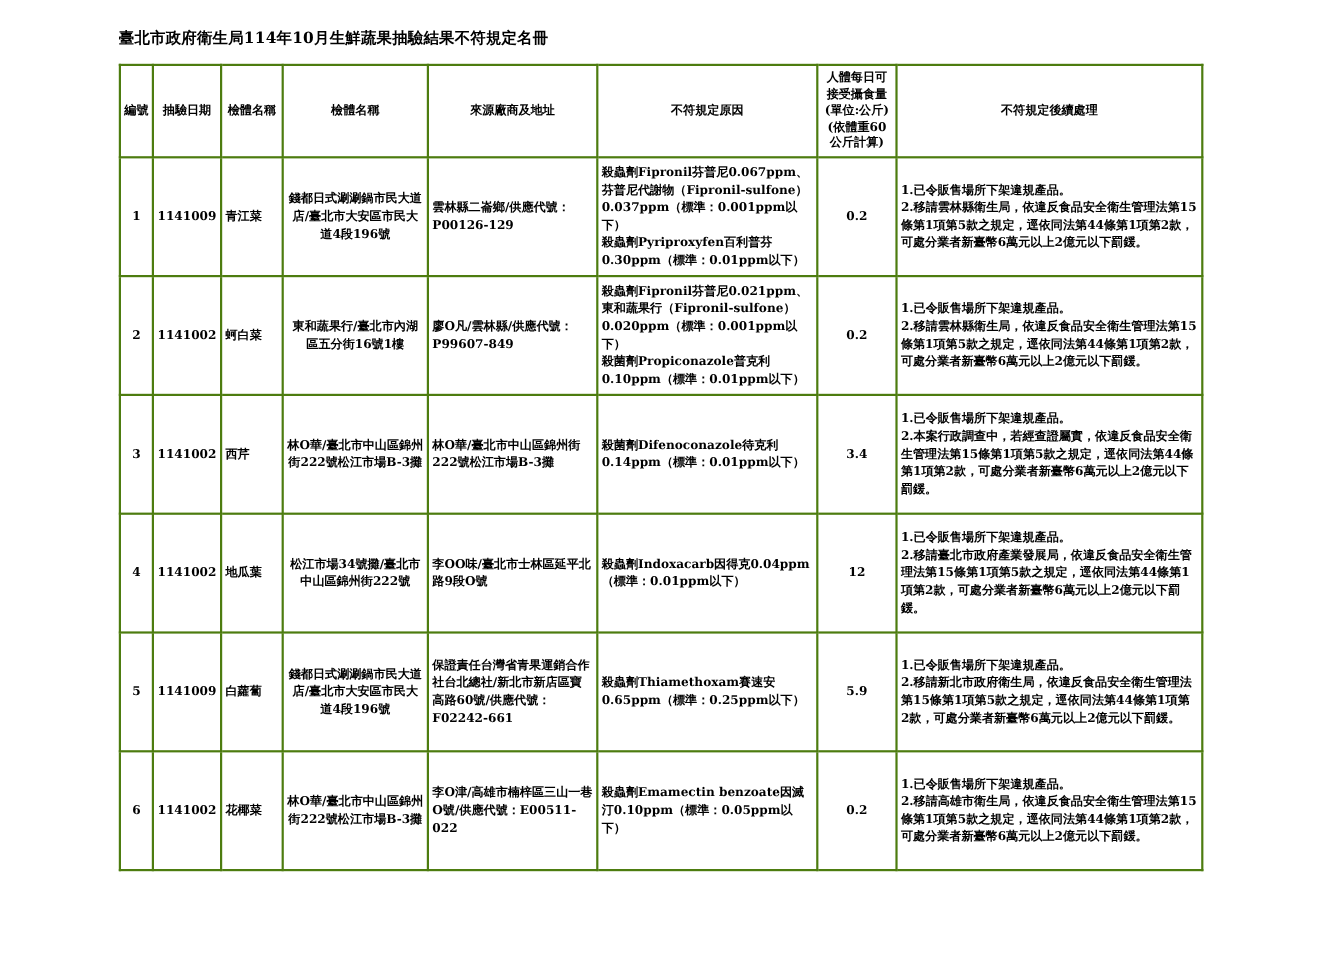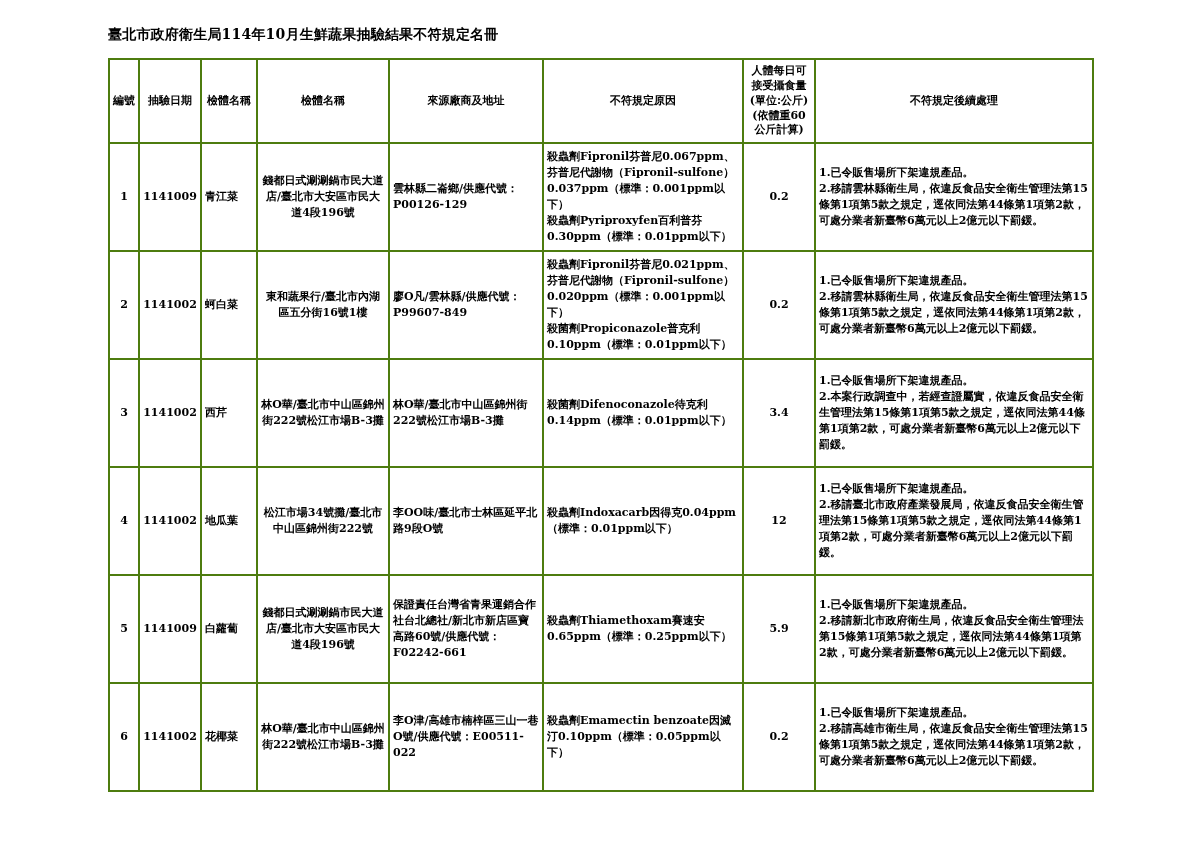--- a/index.html
+++ b/index.html
@@ -118,21 +118,21 @@
         <td class="c-intake">0.2</td>
         <td class="c-action cellbox">1.已令販售場所下架違規產品。
 2.移請雲林縣衛生局，依違反食品安全衛生管理法第15條第1項第5款之規定，逕依同法第44條第1項第2款，可處分業者新臺幣6萬元以上2億元以下罰鍰。</td>
       </tr>
       <tr>
         <td class="c-no">2</td>
         <td class="c-date">1141002</td>
         <td class="c-sample">蚵白菜</td>
         <td class="c-place">東和蔬果行/臺北市內湖區五分街16號1樓</td>
         <td class="c-source">廖O凡/雲林縣/供應代號：P99607-849</td>
-        <td class="c-reason cellbox">殺蟲劑Fipronil芬普尼0.021ppm、芬普尼代謝物（Fipronil-sulfone）0.020ppm（標準：0.001ppm以下）
+        <td class="c-reason cellbox">殺蟲劑Fipronil芬普尼0.021ppm、東和蔬果行（Fipronil-sulfone）0.020ppm（標準：0.001ppm以下）
 殺菌劑Propiconazole普克利0.10ppm（標準：0.01ppm以下）</td>
         <td class="c-intake">0.2</td>
         <td class="c-action cellbox">1.已令販售場所下架違規產品。
 2.移請雲林縣衛生局，依違反食品安全衛生管理法第15條第1項第5款之規定，逕依同法第44條第1項第2款，可處分業者新臺幣6萬元以上2億元以下罰鍰。</td>
       </tr>
       <tr>
         <td class="c-no">3</td>
         <td class="c-date">1141002</td>
         <td class="c-sample">西芹</td>
         <td class="c-place">林O華/臺北市中山區錦州街222號松江市場B-3攤</td>

